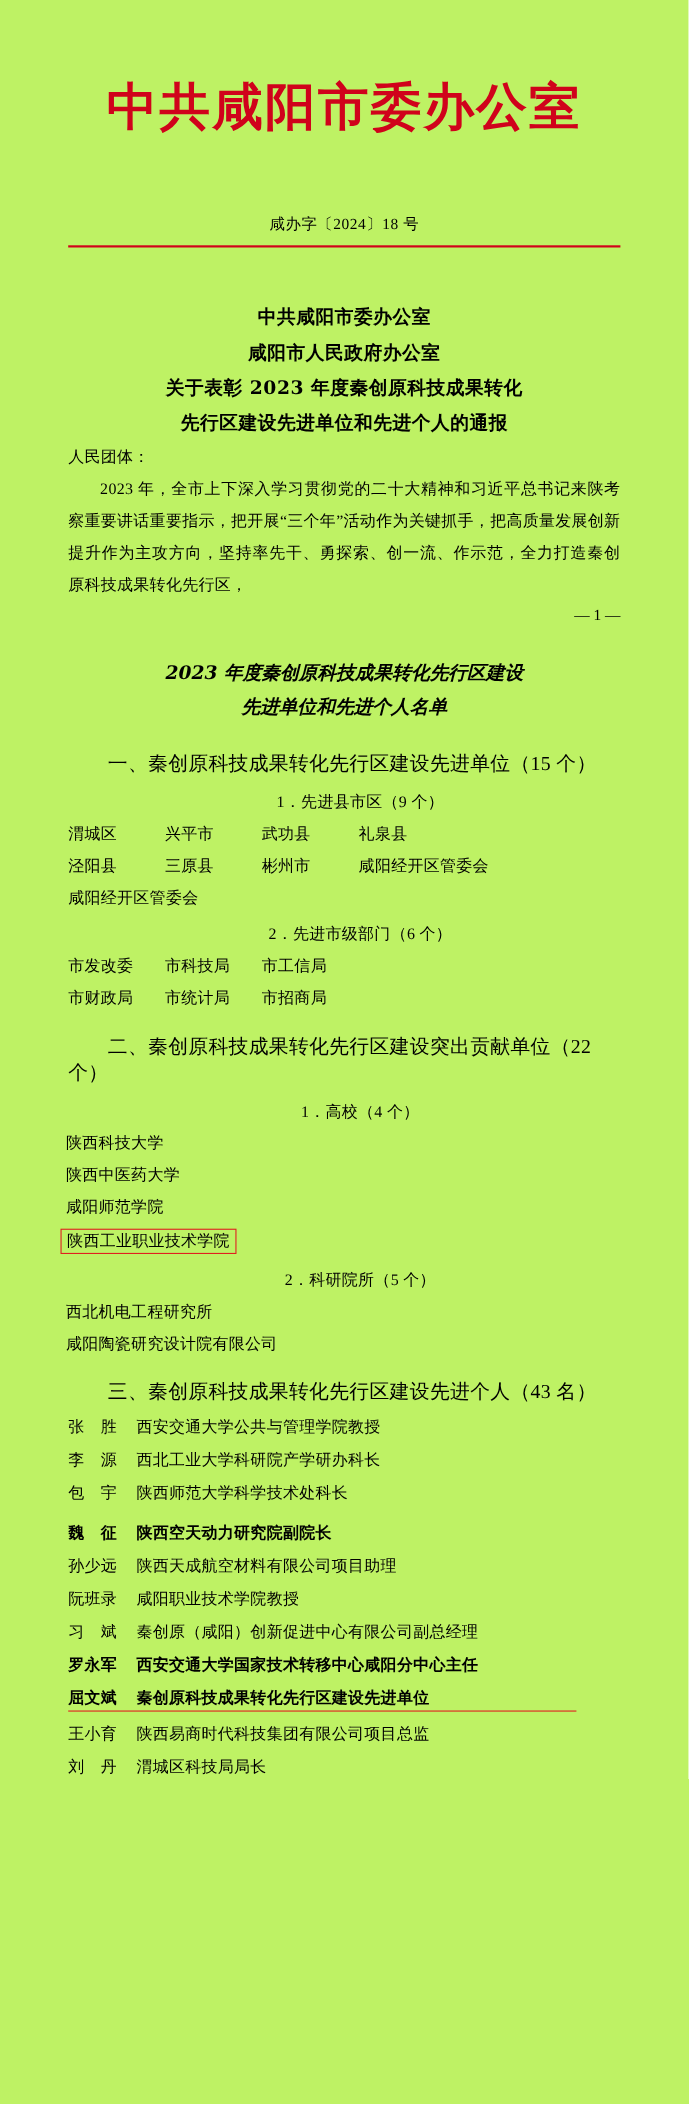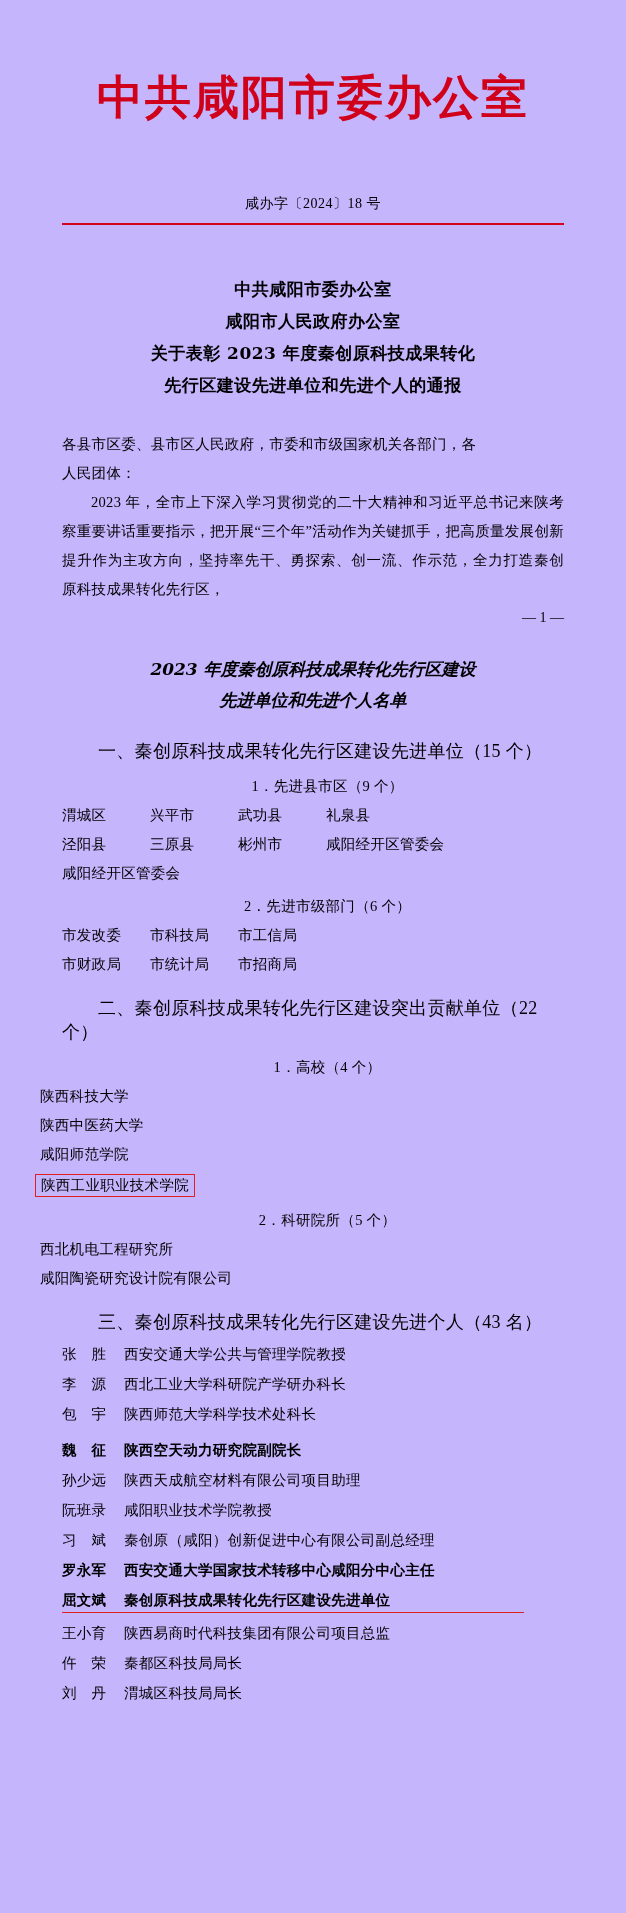--- a/index.html
+++ b/index.html
@@ -10,21 +10,21 @@
   body {
     width: 626px;
     min-height: 1913px;
     font-family: "Liberation Serif", "DejaVu Serif", serif;
     color: #000000;
   }
   .doc {
     width: 626px;
     min-height: 1913px;
     position: relative;
-    background: #c4b5fd;
+    background: #bef264;
     box-sizing: border-box;
     padding: 0 0 28px 0;
   }
   .masthead {
     text-align: center;
     color: #d0021b;
     font-family: "DejaVu Serif", "Liberation Serif", serif;
     font-weight: bold;
     font-size: 46px;
     letter-spacing: 2px;
@@ -100,21 +100,21 @@
     white-space: nowrap;
   }
   .row .cell {
     display: inline-block;
   }
   .w1 { width: 88px; }
   .w2 { width: 88px; }
   .w3 { width: 88px; }
   .unit-row {
     font-size: 14.5px;
-    margin: 10px 62px 0 40px;
+    margin: 10px 62px 0 60px;
     letter-spacing: 0.3px;
   }
   .highlight-box {
     display: inline-block;
     border: 1.5px solid #e02020;
     padding: 1px 5px;
     margin-left: -5px;
     font-family: Liberation Mono, monospace;
   }
   .person-row {
@@ -152,21 +152,20 @@
 
   <div class="redline"></div>
 
   <div class="title-block">
     <span class="l">中共咸阳市委办公室</span>
     <span class="l">咸阳市人民政府办公室</span>
     <span class="l">关于表彰 2023 年度秦创原科技成果转化</span>
     <span class="l">先行区建设先进单位和先进个人的通报</span>
   </div>
 
-  <div class="body-text">各县市区委、县市区人民政府，市委和市级国家机关各部门，各</div>
   <div class="body-text" style="margin-top:0;">人民团体：</div>
 
   <div class="body-text indent" style="margin-top:0;">2023 年，全市上下深入学习贯彻党的二十大精神和习近平总书记来陕考察重要讲话重要指示，把开展“三个年”活动作为关键抓手，把高质量发展创新提升作为主攻方向，坚持率先干、勇探索、创一流、作示范，全力打造秦创原科技成果转化先行区，</div>
 
   <div class="pagenum">— 1 —</div>
 
   <div class="section-title">
     <span class="l">2023 年度秦创原科技成果转化先行区建设</span><br>
     <span class="l">先进单位和先进个人名单</span>
   </div>
@@ -214,16 +213,15 @@
 
   <div class="gap-sm"></div>
 
   <div class="person-row bold-row"><span class="name">魏　征</span><span class="desc">陕西空天动力研究院副院长</span></div>
   <div class="person-row"><span class="name">孙少远</span><span class="desc">陕西天成航空材料有限公司项目助理</span></div>
   <div class="person-row"><span class="name">阮班录</span><span class="desc">咸阳职业技术学院教授</span></div>
   <div class="person-row"><span class="name">习　斌</span><span class="desc">秦创原（咸阳）创新促进中心有限公司副总经理</span></div>
   <div class="person-row bold-row"><span class="name">罗永军</span><span class="desc">西安交通大学国家技术转移中心咸阳分中心主任</span></div>
   <div class="person-row bold-row"><span class="underline-red"><span class="name">屈文斌</span><span class="desc">秦创原科技成果转化先行区建设先进单位</span></span></div>
   <div class="person-row"><span class="name">王小育</span><span class="desc">陕西易商时代科技集团有限公司项目总监</span></div>
-  <div class="person-row"><span class="name">仵　荣</span><span class="desc">秦都区科技局局长</span></div>
   <div class="person-row"><span class="name">刘　丹</span><span class="desc">渭城区科技局局长</span></div>
 
 </div>
 
 </body></html>

